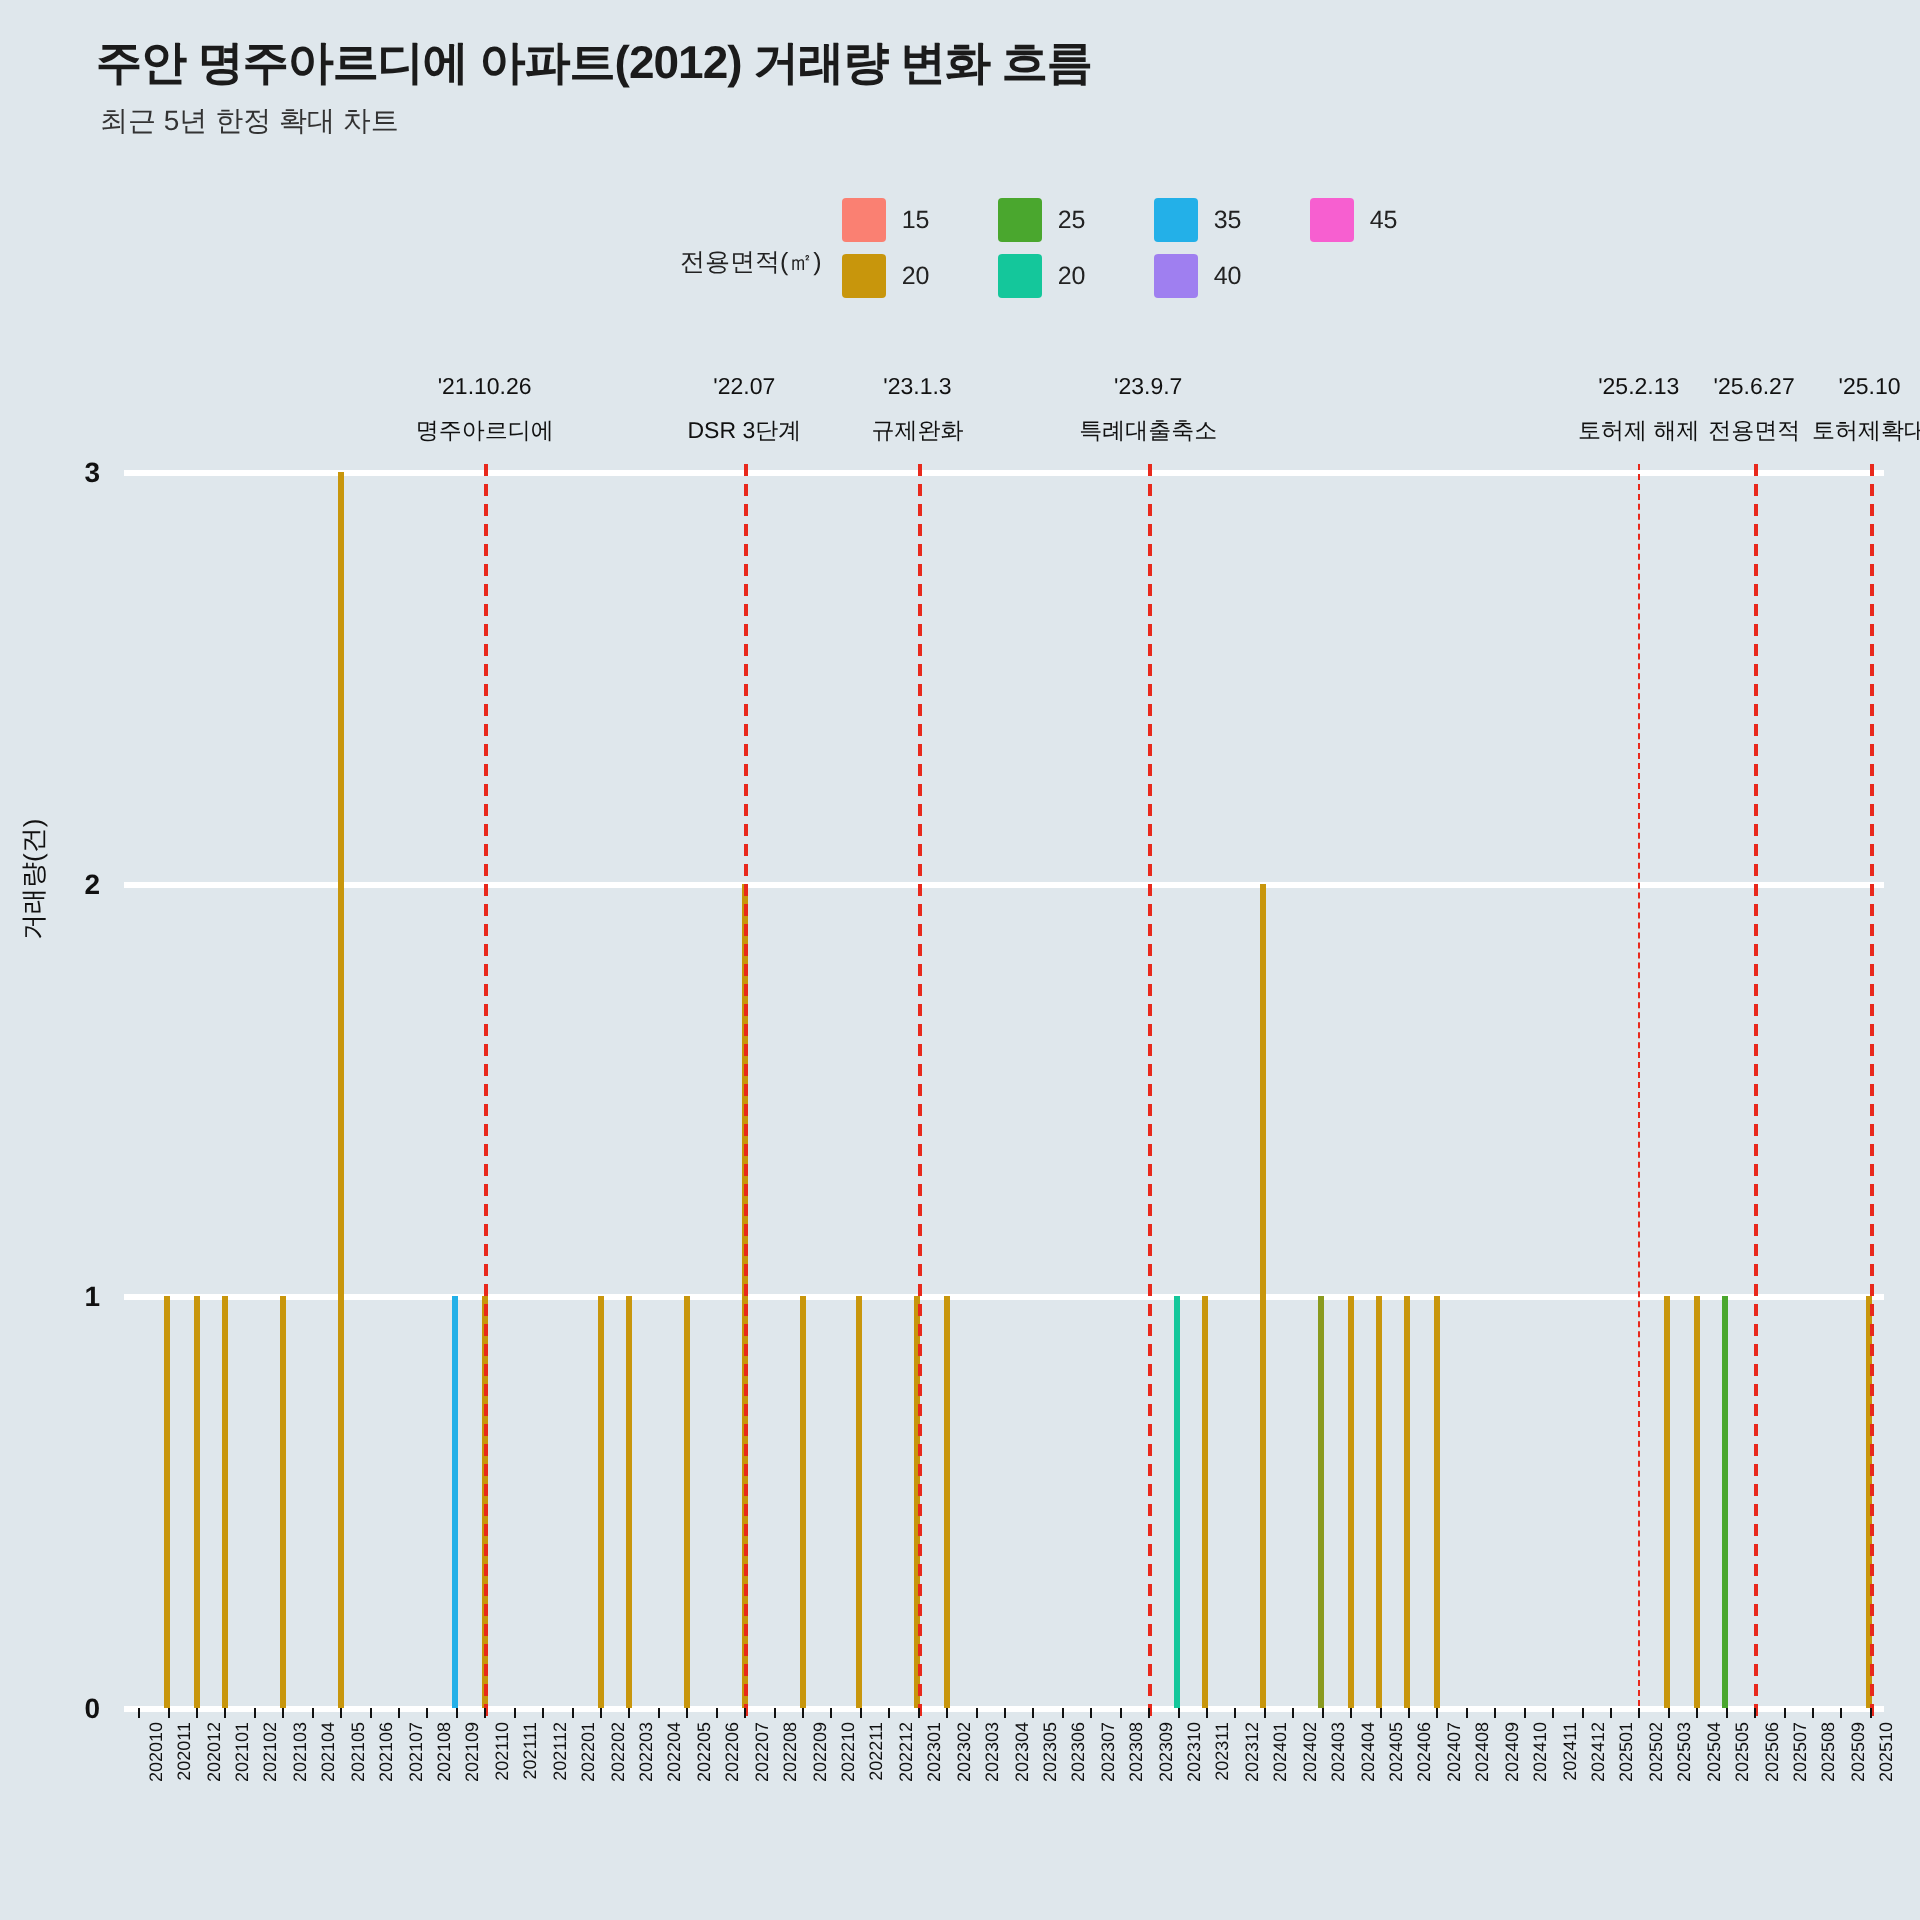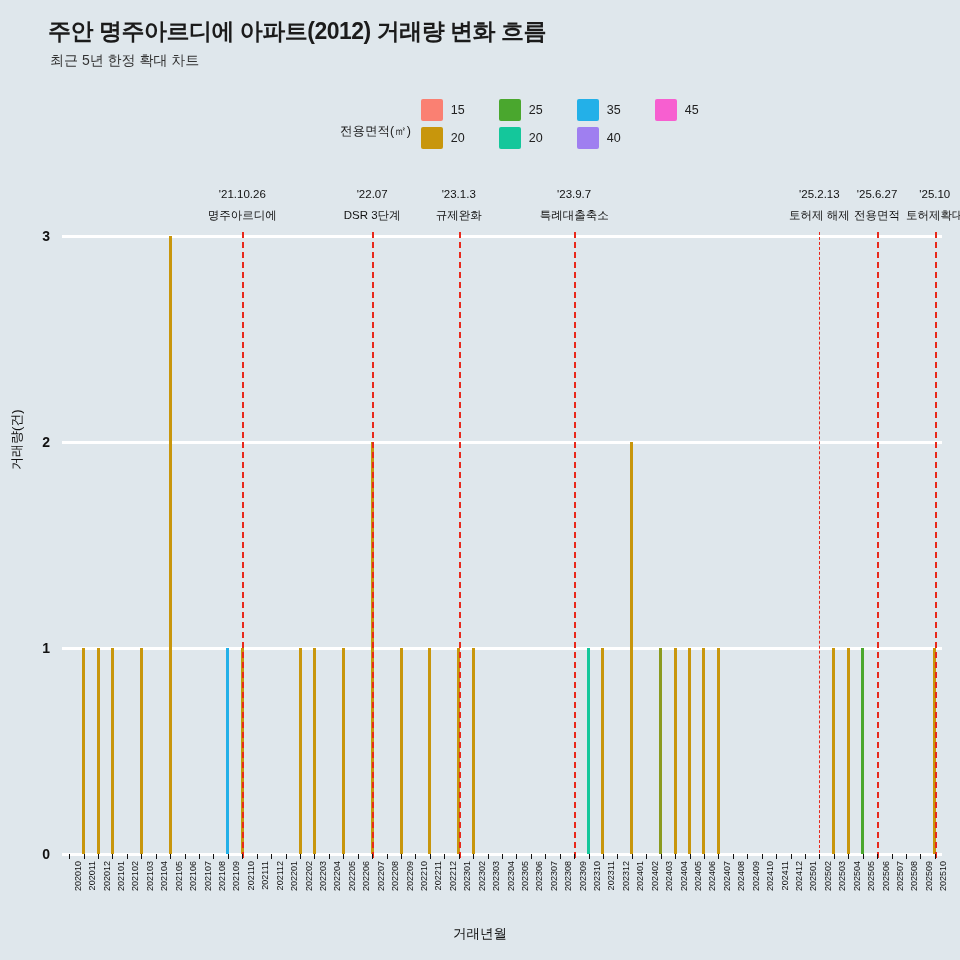--- a/index.html
+++ b/index.html
@@ -401,14 +401,13 @@
       <div class="xtick-mark" style="left: 829.508px;"></div>
       <div class="xtick-label" style="left: 833.008px;">202507</div>
       <div class="xtick-mark" style="left: 843.934px;"></div>
       <div class="xtick-label" style="left: 847.434px;">202508</div>
       <div class="xtick-mark" style="left: 858.361px;"></div>
       <div class="xtick-label" style="left: 861.861px;">202509</div>
       <div class="xtick-mark" style="left: 872.787px;"></div>
       <div class="xtick-label" style="left: 876.287px;">202510</div>
     </div>
 
-  <div class="xlabel">거래년월</div>
 </div>
 
 </body></html>

